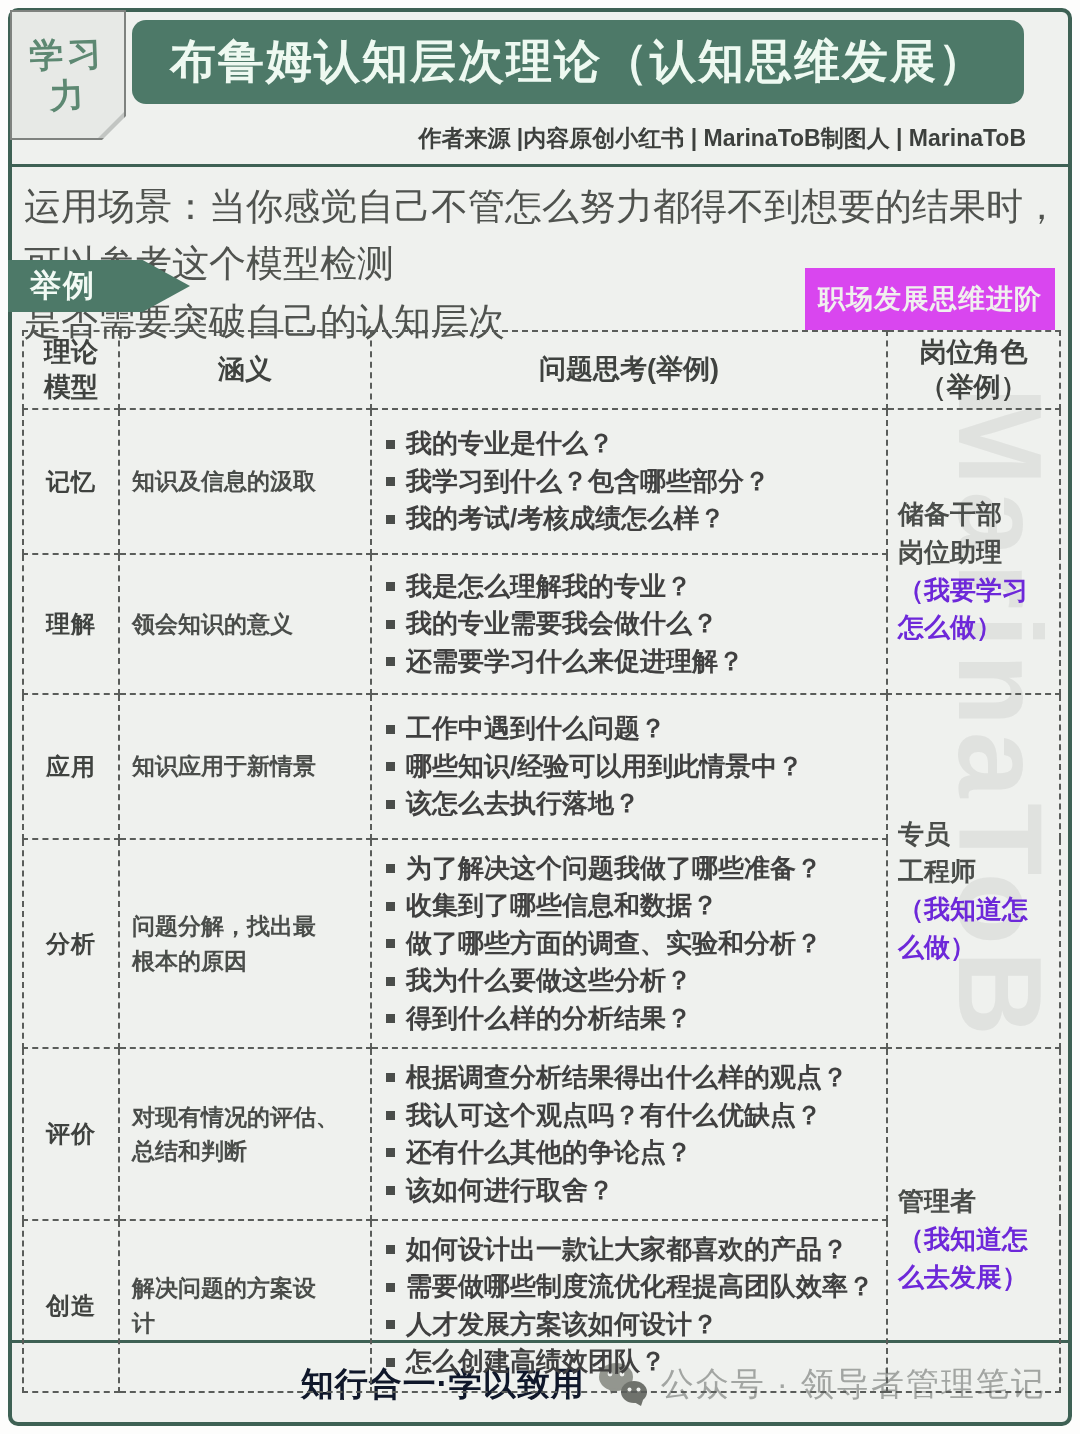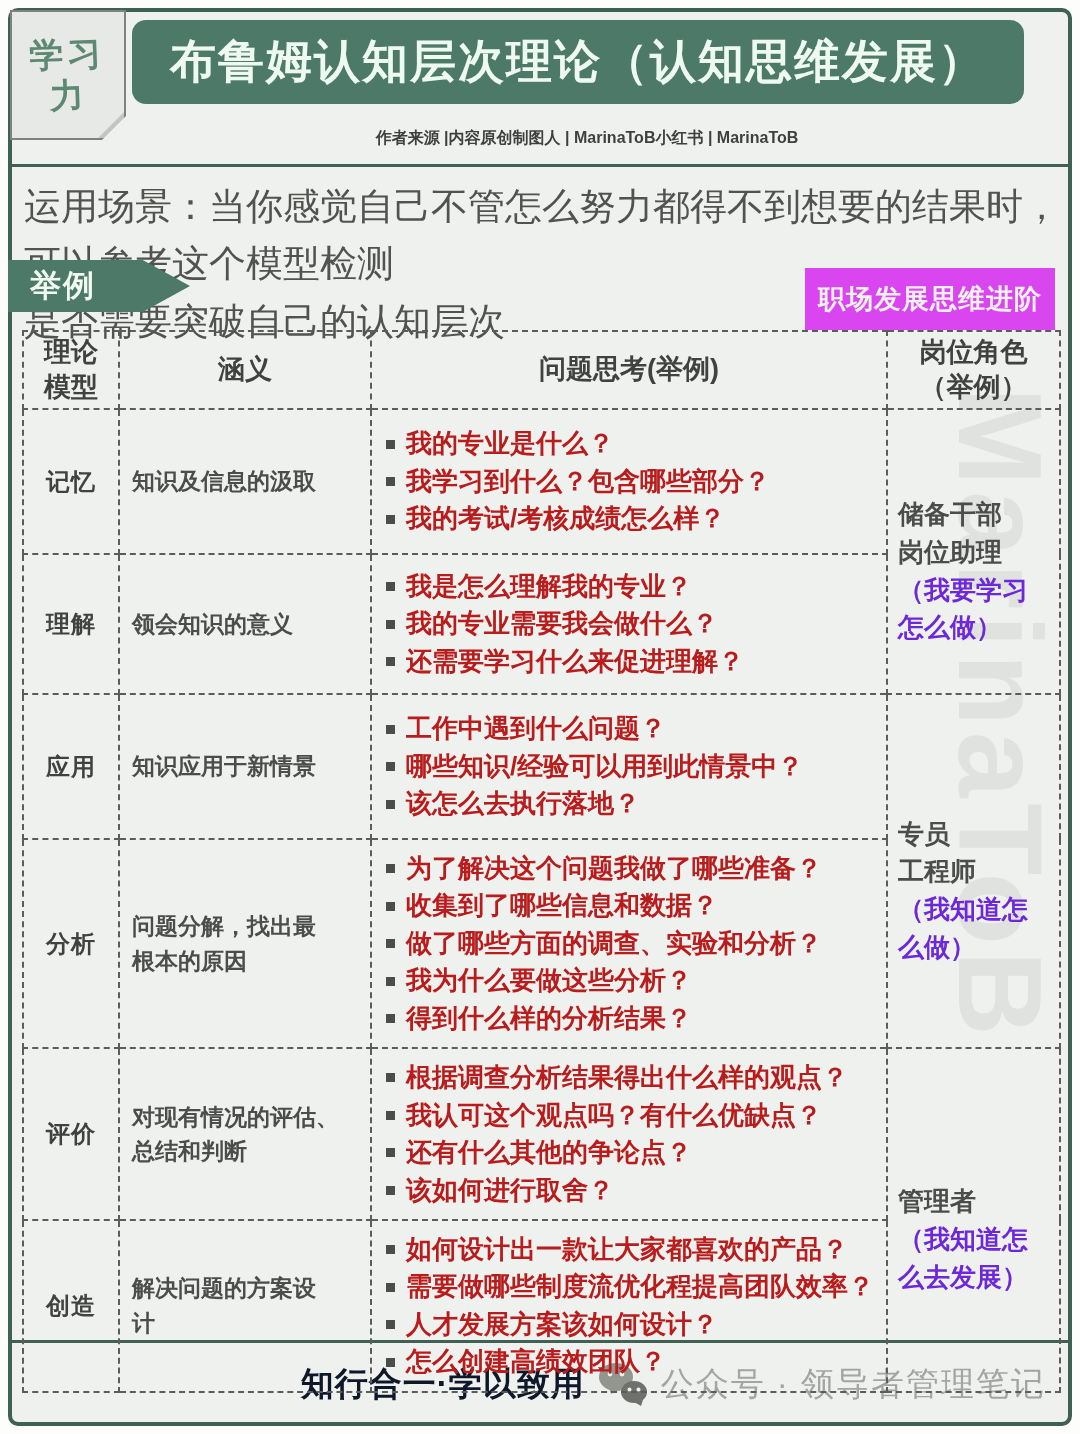--- a/index.html
+++ b/index.html
@@ -20,22 +20,22 @@
     align-items:center; justify-content:center; gap:2px;
     color:#5d8872; font-weight:bold; font-size:34px; line-height:1.15;
     transform:rotate(-2deg); letter-spacing:4px; }
 
   .title-bar { position:absolute; left:120px; top:8px; width:892px; height:84px;
     background:#4d7968; border-radius:14px; color:#eef9f1;
     display:flex; align-items:center; justify-content:center;
     font-size:46px; font-weight:bold; letter-spacing:2px; }
 
   .meta-row { position:absolute; left:136px; right:42px; top:108px; height:36px;
-    display:flex; justify-content:center; align-items:center;
-    color:#3d403d; font-size:16px; font-weight:600; }
+    display:flex; justify-content:flex-end; align-items:center;
+    color:#3d403d; font-size:23px; font-weight:600; }
 
   .divider { position:absolute; left:-4px; right:-4px; height:3px; background:#3e6154; }
   .top-divider { top:152px; }
   .footer-divider { top:1328px; }
 
   .scenario { position:absolute; left:12px; top:166px; width:1040px;
     color:#50534f; font-size:37px; font-weight:400; line-height:1.55;
     white-space:pre-line; }
 
   .example-badge { position:absolute; left:-4px; top:248px; width:182px; height:52px;
@@ -61,21 +61,21 @@
   tr.r0 { height:145px; } tr.r1 { height:140px; } tr.r2 { height:145px; }
   tr.r3 { height:208px; } tr.r4 { height:144px; } tr.r5 { height:142px; }
 
   td.c-level { font-size:24px; font-weight:bold; color:#3f423f; text-align:center;
     letter-spacing:1px; }
   td.c-meaning { font-size:23px; font-weight:600; color:#4a4d4a; padding:0 12px;
     white-space:pre-line; line-height:1.5; }
   td.c-q { padding:10px 6px 10px 10px; }
   td.c-q ul { list-style:none; }
   td.c-q li { position:relative; padding-left:24px; font-size:26px; font-weight:600;
-    color:#b91c1c; line-height:1.44; }
+    color:#404040; line-height:1.44; }
   td.c-q li::before { content:""; position:absolute; left:4px; top:0.55em;
     width:9px; height:9px; background:#4a4d4a; }
   td.c-role { padding:0 10px; }
   .role-title { font-size:26px; font-weight:600; color:#4a4d4a; white-space:pre-line;
     line-height:1.45;margin-top:40px; }
   .role-note { font-size:26px; font-weight:600; color:#6d28d9; white-space:pre-line;
     line-height:1.45; }
 
   .footer { position:absolute; left:0; right:22px; top:1336px; height:72px;
     display:flex; align-items:center; justify-content:flex-end; gap:12px; }
@@ -94,22 +94,22 @@
       <div class="note-text">
         <span>学习</span>
         <span>力</span>
       </div>
     </div>
 
     <div class="title-bar">布鲁姆认知层次理论（认知思维发展）</div>
 
     <div class="meta-row">
       <span>作者来源 |内容原创</span>
+      <span>小红书 | MarinaToB</span>
       <span>制图人 | MarinaToB</span>
-      <span>小红书 | MarinaToB</span>
     </div>
 
     <div class="divider top-divider"></div>
 
     <div class="scenario">运用场景：当你感觉自己不管怎么努力都得不到想要的结果时，可以参考这个模型检测
 是否需要突破自己的认知层次</div>
 
     <div class="example-badge">举例</div>
     <div class="career-badge">职场发展思维进阶</div>
 

